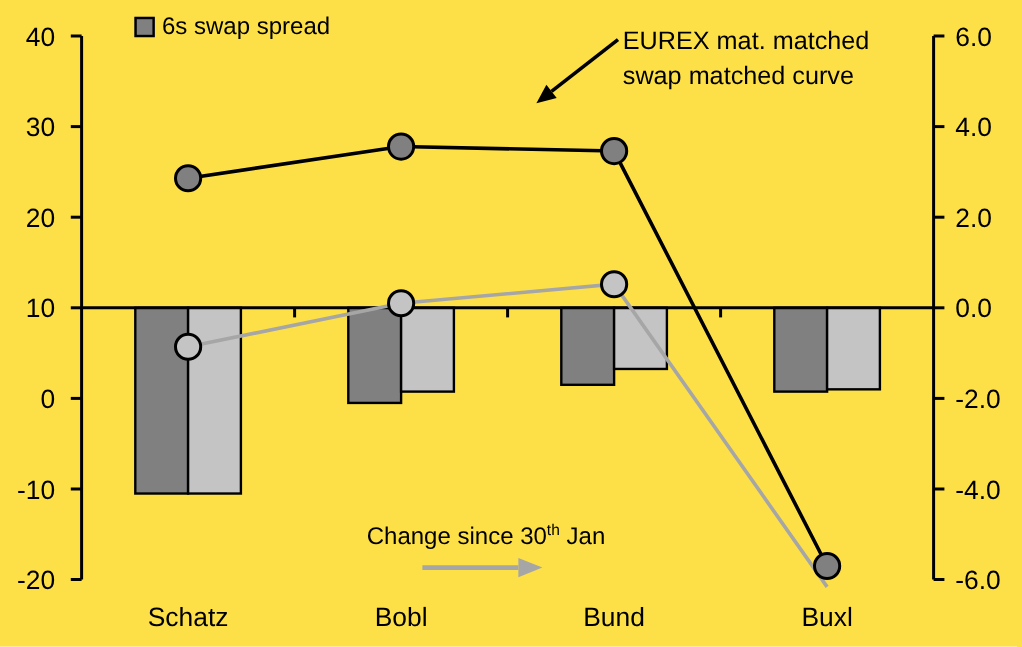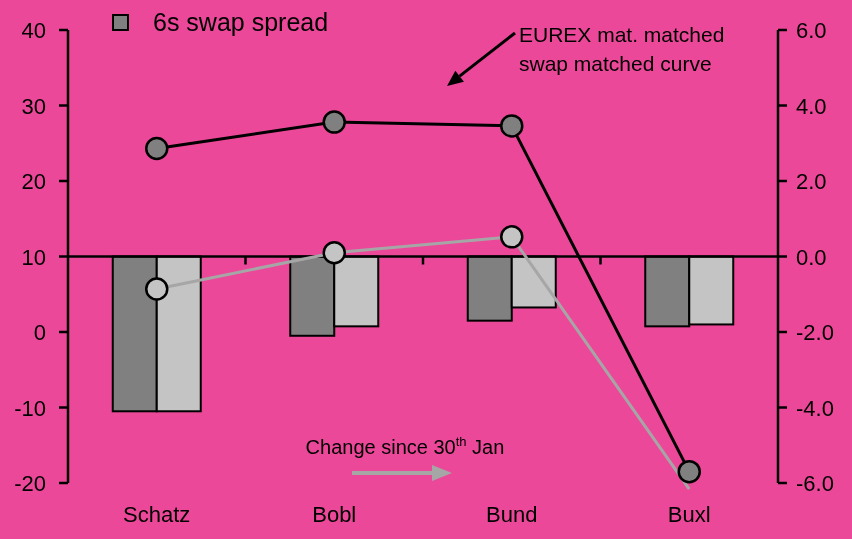--- a/index.html
+++ b/index.html
@@ -1,26 +1,26 @@
 <!DOCTYPE html>
 <html><head>
 <meta charset="utf-8">
 <style>
   html,body{margin:0;padding:0;background:#fff;}
   .chart{
     position:relative;width:852px;height:539px;overflow:hidden;
-    background:#ec4899;color:#000;
+    background:#fde047;color:#000;
     font-family:"Liberation Sans",sans-serif;
   }
   .chart svg{position:absolute;left:0;top:0;}
   svg text{font-family:"Liberation Sans",sans-serif;fill:#000;}
   .tick-label{font-size:22px;}
   .cat-label{font-size:22px;}
   .legend{position:absolute;left:112px;top:11px;display:flex;flex-direction:column;gap:9px;}
-  .legend-row{display:flex;align-items:center;gap:24px;font-size:25px;line-height:23px;}
+  .legend-row{display:flex;align-items:center;gap:6px;font-size:20px;line-height:23px;}
   .legend-swatch{width:13px;height:13px;border:2px solid #000;flex:0 0 auto;}
   .anno-curve{position:absolute;left:519px;top:20px;font-size:21px;line-height:29px;white-space:nowrap;}
   .anno-change{position:absolute;left:255px;top:434px;width:300px;text-align:center;font-size:20px;white-space:nowrap;}
   .anno-change sup{font-size:13px;}
 </style>
 </head>
 <body>
 
 <div class="chart">
   <svg id="plot" width="852" height="539" viewBox="0 0 852 539">

